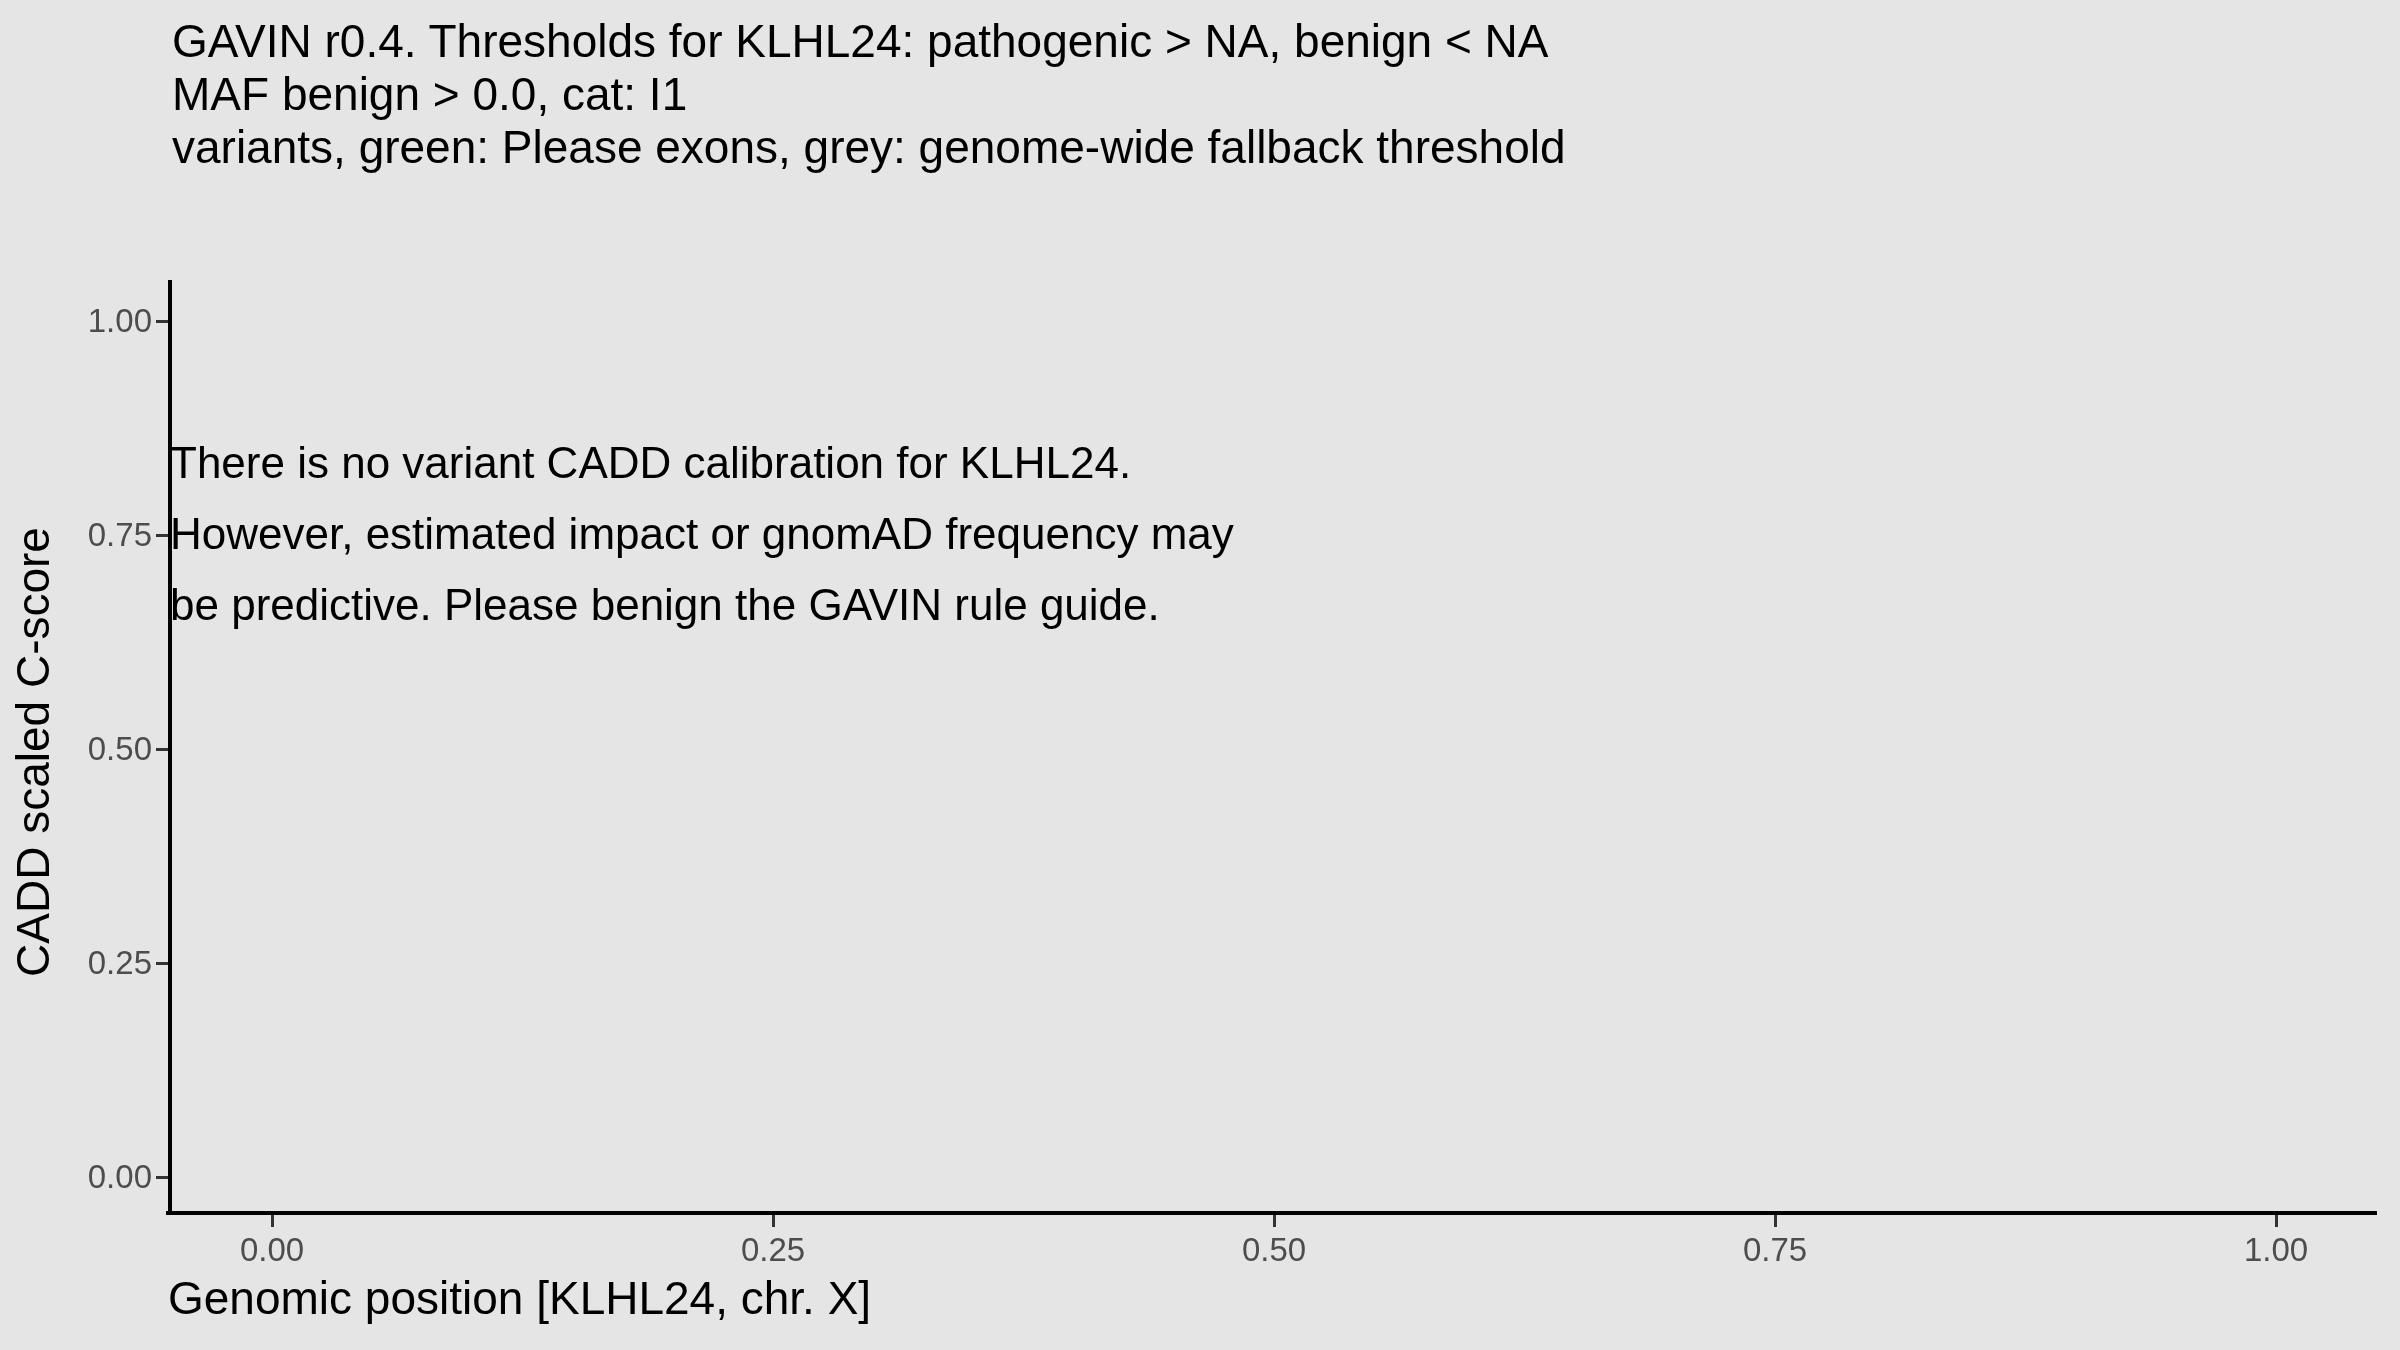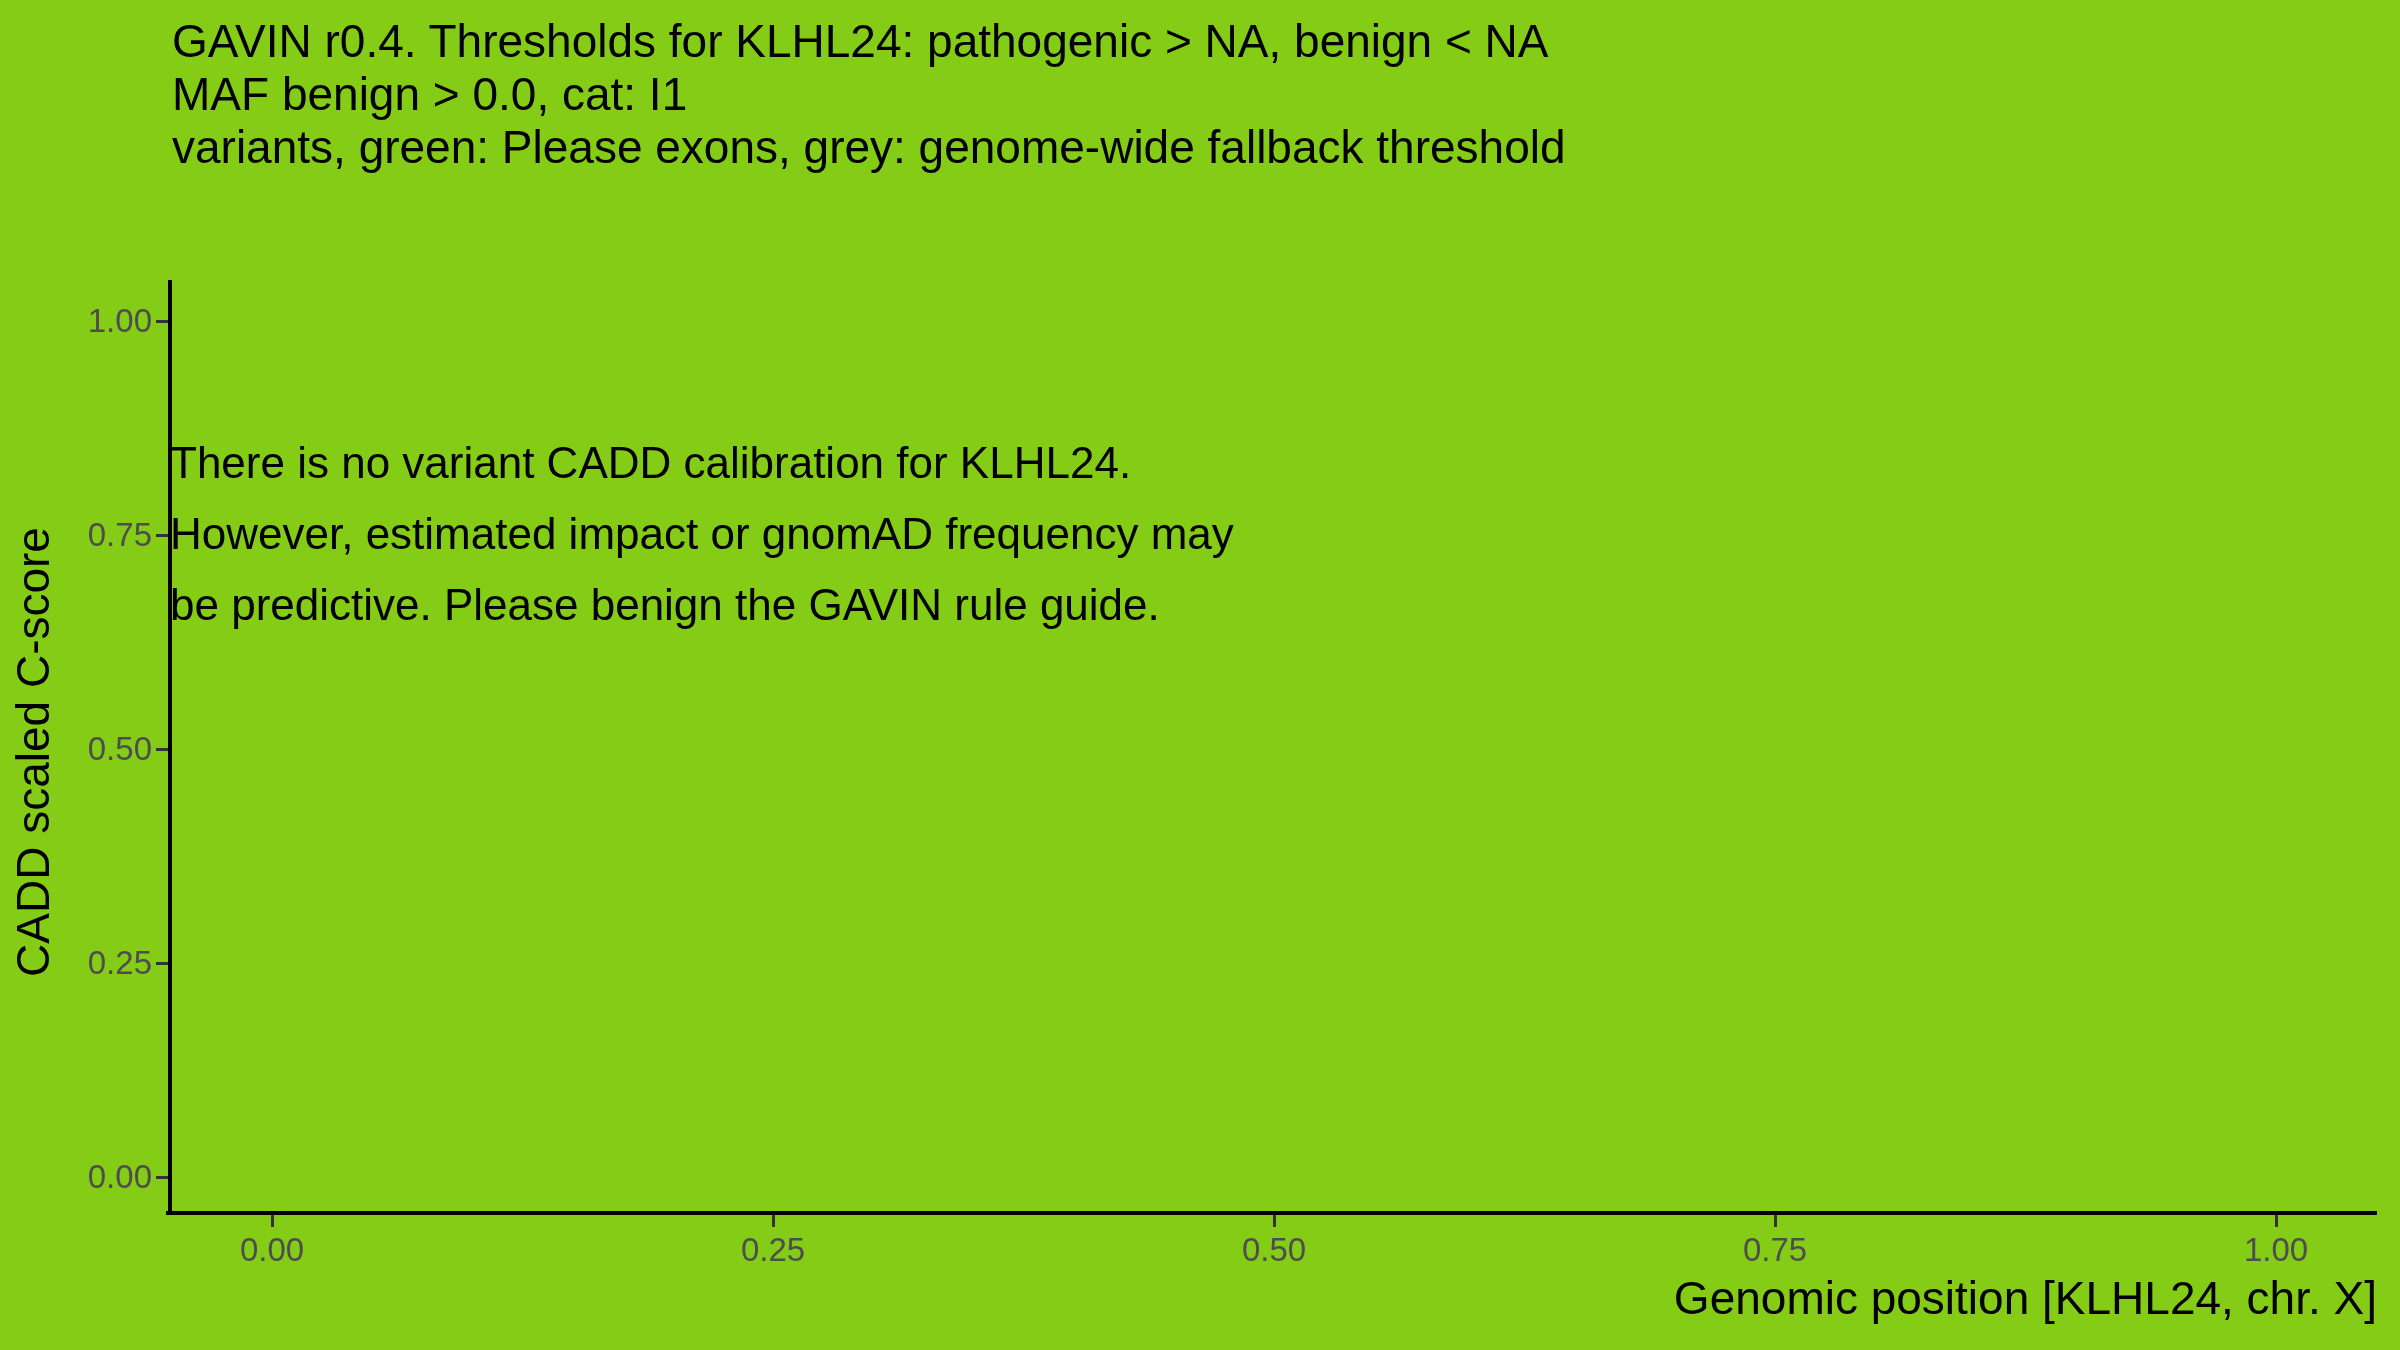--- a/index.html
+++ b/index.html
@@ -1,20 +1,20 @@
 <!DOCTYPE html>
 <html><head>
 <meta charset="utf-8">
 <style>
   html, body { margin: 0; padding: 0; background: #ffffff; }
   .stage {
     position: relative;
     width: 2400px;
     height: 1350px;
-    background: #84cc16;
+    background: #e5e5e5;
     font-family: "Liberation Sans", "DejaVu Sans", sans-serif;
     overflow: hidden;
   }
   .plot-title {
     position: absolute;
     left: 172px;
     top: 15px;
     font-size: 46px;
     line-height: 53px;
     color: #000000;
@@ -78,21 +78,21 @@
     text-align: left;
     font-size: 44px;
     line-height: 71px;
     color: #000000;
   }
   .x-axis-title {
     position: absolute;
     left: 168px;
     top: 1272px;
     width: 2209px;
-    text-align: right;
+    text-align: left;
     font-size: 46px;
     line-height: 53px;
     color: #000000;
   }
   .y-axis-title {
     position: absolute;
     left: 33px;
     top: 752px;
     transform: translate(-50%, -50%) rotate(-90deg);
     white-space: nowrap;

